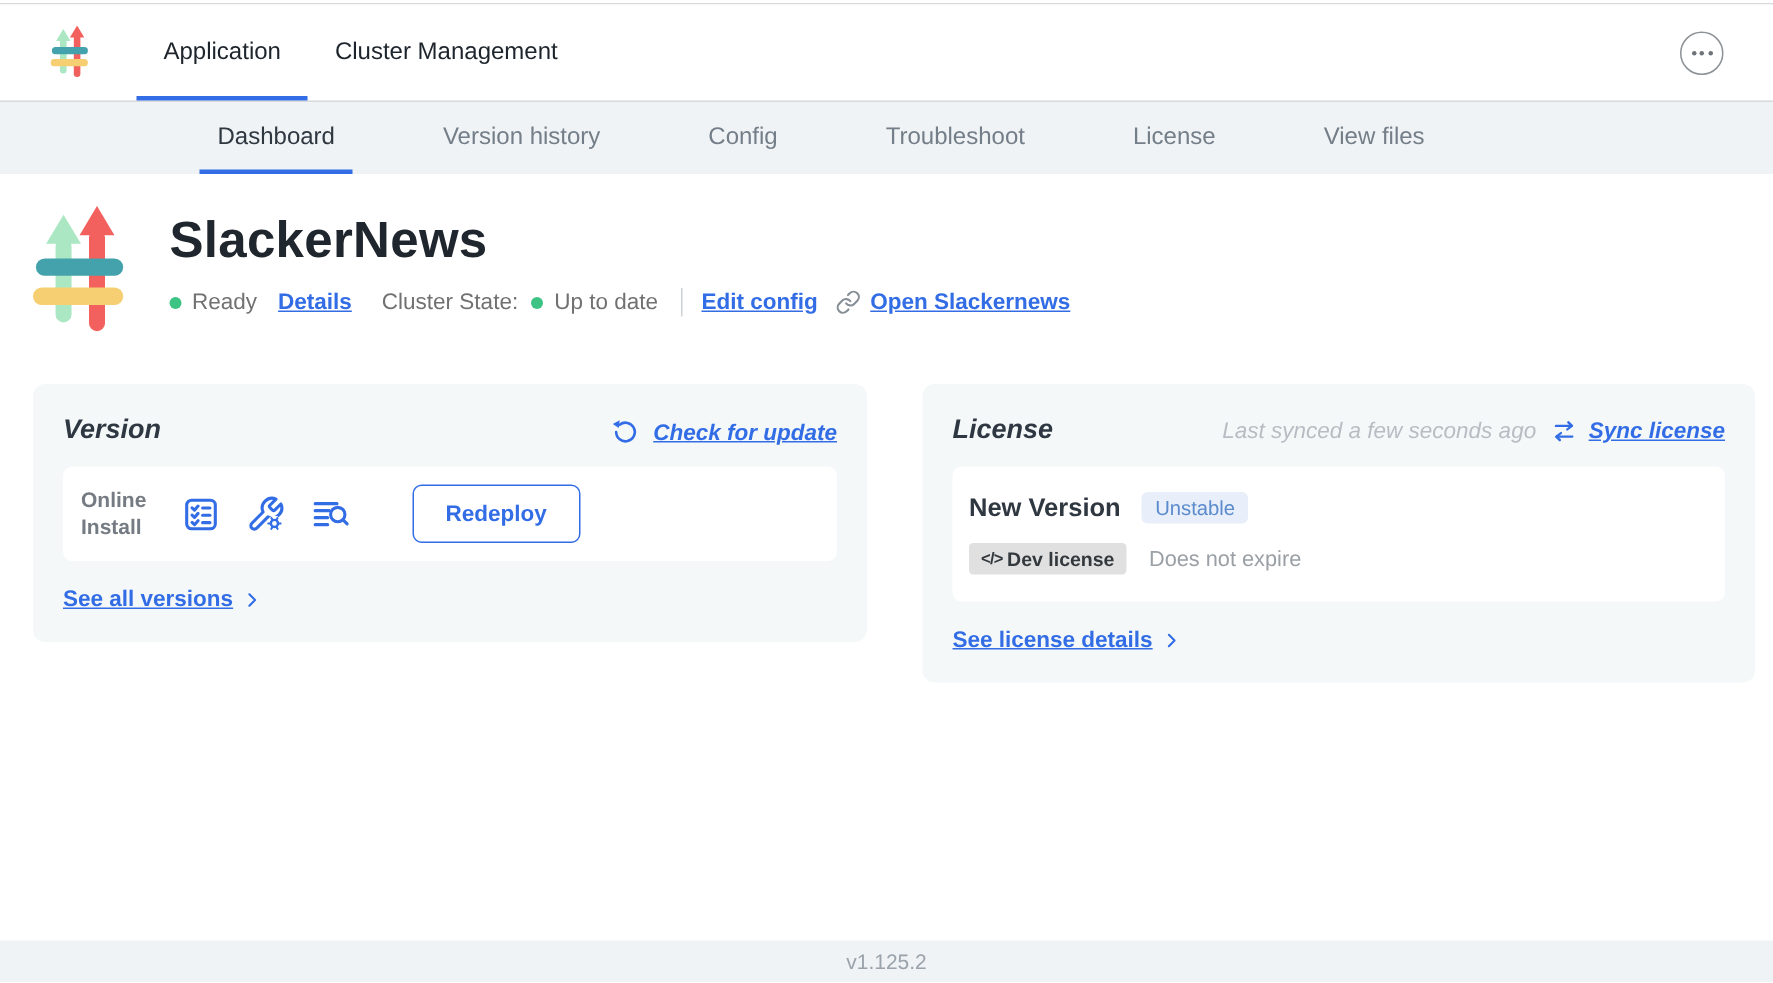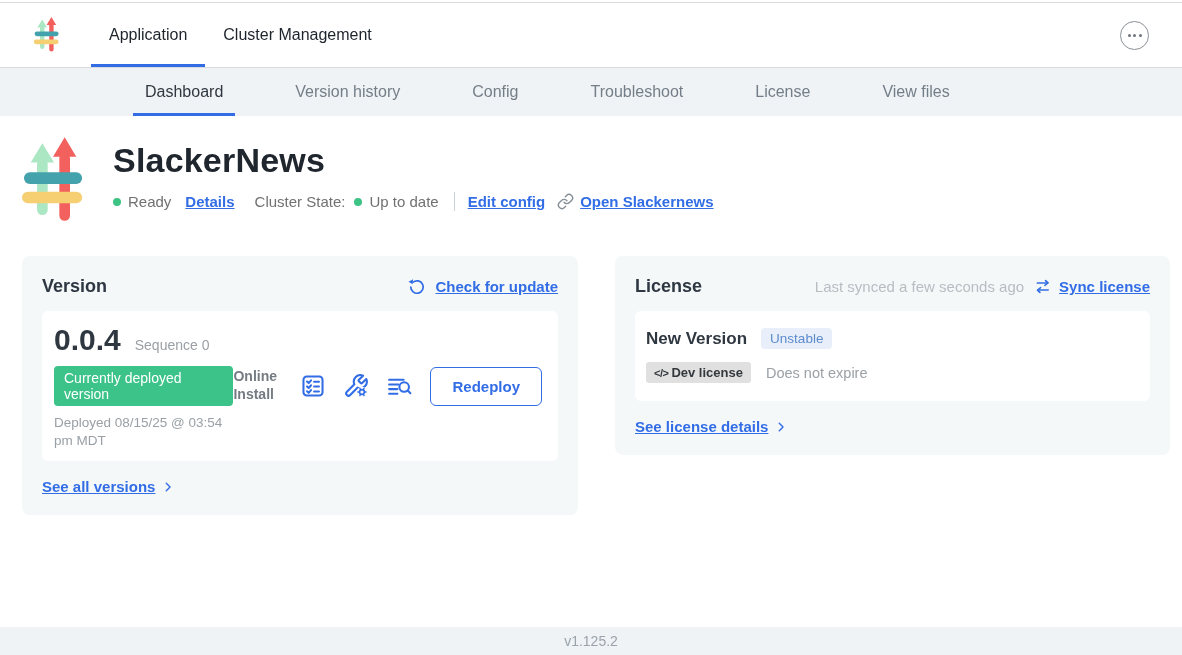--- a/index.html
+++ b/index.html
@@ -41,40 +41,40 @@
   .status-row .cluster-label + .dot { margin-left:9px; }
   .vdivider { width:1px; height:19px; background:#ccd1d6; margin:0 13px 0 15px; }
   .openapp { display:flex; align-items:center; margin-left:12px; }
   .openapp svg { margin-right:6px; }
 
   
   .cards-row { display:flex; align-items:flex-start; gap:37px; margin-top:31px; }
   .card { background:#f4f8f9; border-radius:8px; padding:20px; }
   .card.version { width:556px; }
   .card.license { width:555px; }
-  .card-head { display:flex; align-items:center; margin-bottom:14px; }
+  .card-head { display:flex; align-items:flex-end; margin-bottom:14px;font-style:italic; }
   .card-title { font-size:18px; font-weight:700; color:#2e3742; }
   .card-head .head-right { margin-left:auto; display:flex; align-items:center; gap:9px; }
   .card-head .link-sm { font-size:15px; }
   .inner-card { background:#fff; border-radius:6px; }
 
   
   .version .inner-card { padding:12px 14px 12px 12px; display:flex; align-items:center; }
   .ver-left { flex:1; min-width:0; }
   .ver-num-row { display:flex; align-items:baseline; }
   .ver-num { font-size:30px; font-weight:700; color:#2f3740; }
   .ver-seq { font-size:14px; color:#9aa0a5; margin-left:14px; }
   .deployed-badge { display:inline-block; margin-top:9px; background:#3cc389; color:#fff; font-size:14px;
           padding:4px 10px; border-radius:4px; }
   .deployed-at { margin-top:8px; font-size:13.5px; line-height:1.3; color:#9aa0a5; max-width:225px; }
   .ver-right { display:flex; align-items:center; gap:17px; flex:0 0 auto; padding-right:2px; }
   .install-type { width:50px; font-size:14px; font-weight:600; line-height:1.28; color:#757b82; }
   .icon-btn { display:flex; align-items:center; cursor:pointer; }
   .redeploy-btn { background:#fff; border:1.5px solid #326de6; border-radius:6px; color:#326de6;
-          font-family:inherit; font-size:15px; font-weight:700; padding:10px 21px; cursor:pointer; }
+          font-family:inherit; font-size:15px; font-weight:700; padding:10px 21px; cursor:pointer;margin-left:24px; }
   .card-footer-link { margin-top:17px; display:flex; align-items:center; gap:6px; font-size:15px; }
 
   
   .license .inner-card { padding:17px 16px 18px 11px; }
   .lic-row1 { display:flex; align-items:center; }
   .customer-name { font-size:17px; font-weight:700; color:#2f3740; }
   .channel-badge { margin-left:14px; background:#e8effa; color:#5b8bcd; font-size:13.5px; padding:3px 9px;
           border-radius:4px; }
   .lic-row2 { display:flex; align-items:center; margin-top:13px; }
   .type-badge { background:#e0e0e0; color:#33383d; font-size:13px; font-weight:700; padding:3px 8px;
@@ -181,28 +181,20 @@
               <g transform="scale(-1,1) translate(-24,0)">
                 <path d="M20.3 12a8.3 8.3 0 1 1-3.1-6.46" stroke="#326de6" stroke-width="2.3" fill="none" stroke-linecap="round"></path>
                 <polygon points="17.2,1.6 17.9,8.4 23.3,4.9" fill="#326de6"></polygon>
               </g>
             </svg>
             <span class="lnk link-sm">Check for update</span>
           </div>
         </div>
 
         <div class="inner-card">
-          <div class="ver-left">
-            <div class="ver-num-row">
-              <span class="ver-num">0.0.4</span>
-              <span class="ver-seq">Sequence 0</span>
-            </div>
-            <span class="deployed-badge">Currently deployed version</span>
-            <div class="deployed-at">Deployed 08/15/25 @ 03:54 pm MDT</div>
-          </div>
           <div class="ver-right">
             <div class="install-type">Online Install</div>
             <span class="icon-btn">
               <svg width="26" height="26" viewBox="0 0 24 24" fill="none" stroke="#326de6" stroke-width="1.9" stroke-linecap="round" stroke-linejoin="round">
                 <rect x="3.2" y="3.2" width="17.6" height="17.6" rx="3"></rect>
                 <path d="M6.5 7.9l1.5 1.4 2.2-2.5"></path>
                   <path d="M13 8h4.5"></path>
                 <path d="M6.5 12.4l1.5 1.4 2.2-2.5"></path>
                   <path d="M13 12.5h4.5"></path>
                 <path d="M6.5 16.9l1.5 1.4 2.2-2.5"></path>

